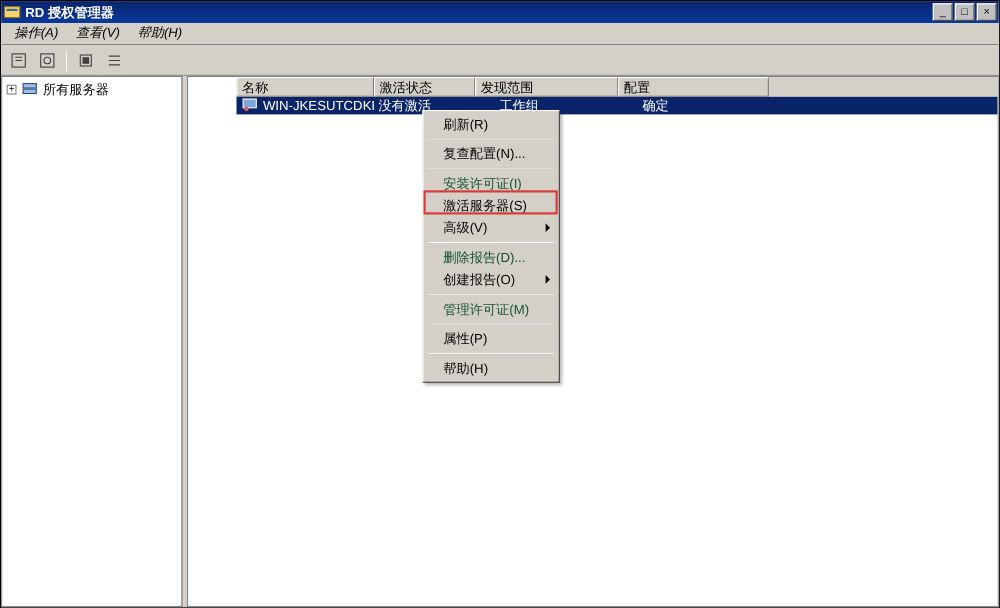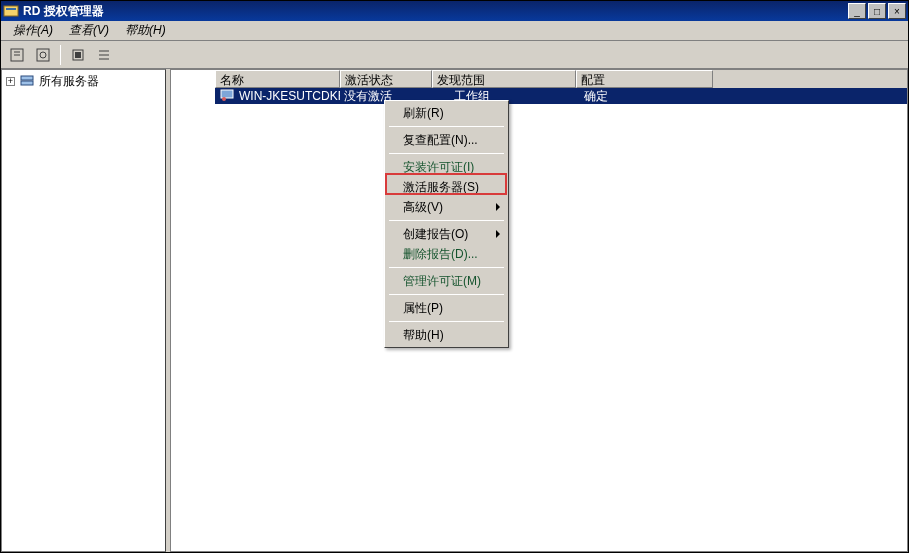--- a/index.html
+++ b/index.html
@@ -242,21 +242,21 @@
       <span>所有服务器</span>
     </div>
   </div>
 
   <div class="splitter"></div>
 
   <div class="list-pane">
     <div class="list-header">
       <div class="col-header" style="width:125px">名称</div>
       <div class="col-header" style="width:92px">激活状态</div>
-      <div class="col-header" style="width:144px">发现范围</div>
+      <div class="col-header" style="width:130px">发现范围</div>
       <div class="col-header" style="width:137px">配置</div>
     </div>
 
     <div class="list-row">
       <div class="list-cell" style="width:125px">
         <span>
           <svg class="svg-icon" viewBox="0 0 16 16">
               <rect x="2" y="3" width="12" height="8" fill="#7ea6d8" stroke="#fff"></rect>
               <circle cx="5" cy="12" r="2" fill="#d85b5b"></circle>
             </svg>
@@ -275,25 +275,25 @@
   <div class="cm-sep"></div>
   <div class="cm-item">复查配置(N)...</div>
   <div class="cm-sep"></div>
   <div class="cm-item disabled">安装许可证(I)</div>
   <div class="cm-item">激活服务器(S)</div>
   <div class="cm-item">
     <span>高级(V)</span>
     <span class="cm-arrow"></span>
   </div>
   <div class="cm-sep"></div>
+  <div class="cm-item disabled">删除报告(D)...</div>
   <div class="cm-item">
     <span>创建报告(O)</span>
     <span class="cm-arrow"></span>
   </div>
-  <div class="cm-item disabled">删除报告(D)...</div>
   <div class="cm-sep"></div>
   <div class="cm-item disabled">管理许可证(M)</div>
   <div class="cm-sep"></div>
   <div class="cm-item">属性(P)</div>
   <div class="cm-sep"></div>
   <div class="cm-item">帮助(H)</div>
 </div>
 
 <div class="cm-highlight" style="left:385px; top:173px; width:122px; height:22px;"></div>
 

